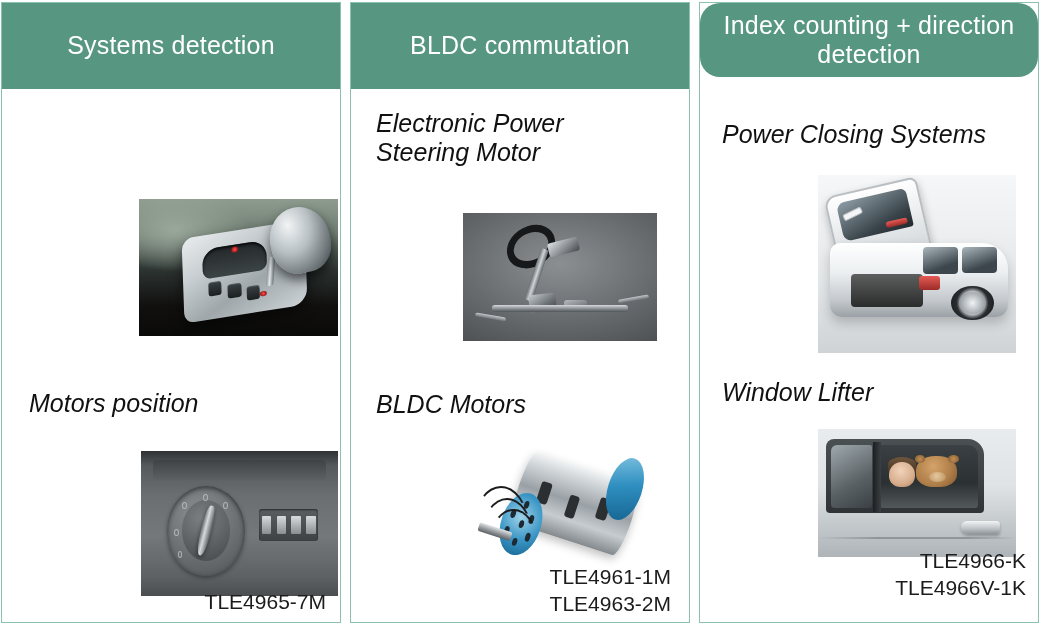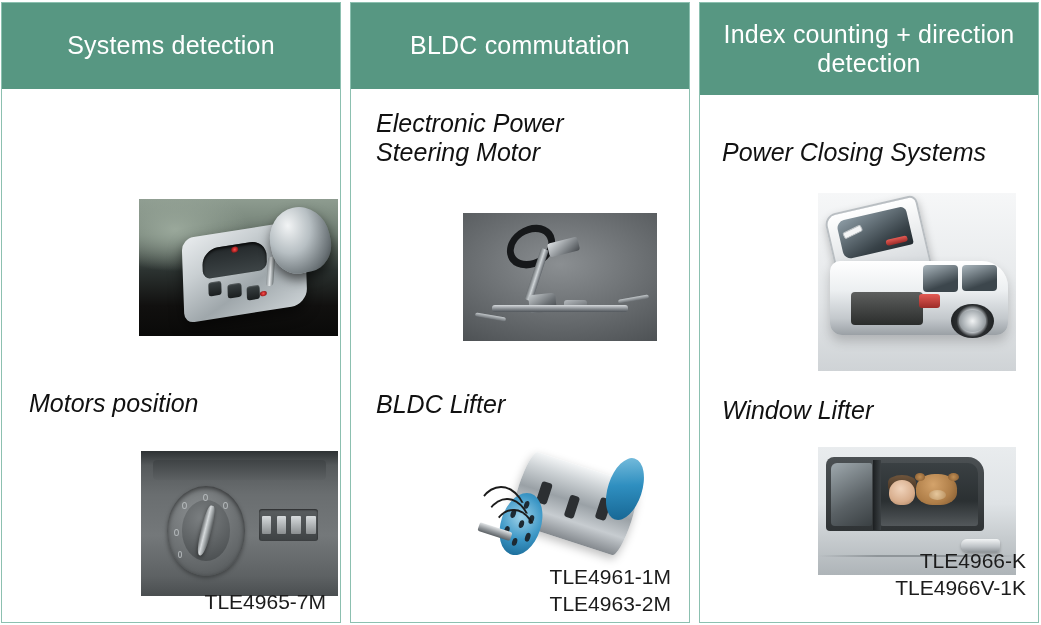--- a/index.html
+++ b/index.html
@@ -40,21 +40,21 @@
     align-items: center;
     justify-content: center;
     font-size: 25px;
     line-height: 1.18;
     letter-spacing: 0.2px;
     padding: 6px 8px;
     flex: 0 0 auto;
   }
   .col-1 .col-header { height: 86px; }
   .col-2 .col-header { height: 86px; }
-  .col-3 .col-header { height: 92px; }
+  .col-3 .col-header { height: 74px; border-radius: 20px; }
 
   .col-body {
     position: relative;
     flex: 1 1 auto;
     background: #ffffff;
   }
 
   
   .sec-title {
     position: absolute;
@@ -485,21 +485,21 @@
         <div class="eps-wheel"></div>
         <div class="eps-ecu"></div>
         <div class="eps-col"></div>
         <div class="eps-motor"></div>
         <div class="eps-box"></div>
         <div class="eps-rack"></div>
         <div class="eps-tie" style="left:6%; top:80%; width:16%; transform:rotate(10deg);"></div>
         <div class="eps-tie" style="right:4%; top:66%; width:16%; transform:rotate(-10deg);"></div>
       </div>
 
-      <div class="sec-title" style="left:25px; top:301px;">BLDC Lifter</div>
+      <div class="sec-title" style="left:25px; top:301px;">BLDC Motors</div>
 
       <div class="photo ph-bldc" style="left:110px; top:345px; width:210px; height:145px;">
         <div class="bldc-body">
           <div class="bldc-vent" style="left:18%; top:34%;"></div>
           <div class="bldc-vent" style="left:44%; top:40%;"></div>
           <div class="bldc-vent" style="left:70%; top:30%;"></div>
         </div>
         <div class="bldc-cap-r"></div>
         <div class="bldc-cap-l">
           <div class="bldc-hole" style="left:42%; top:12%;"></div>

